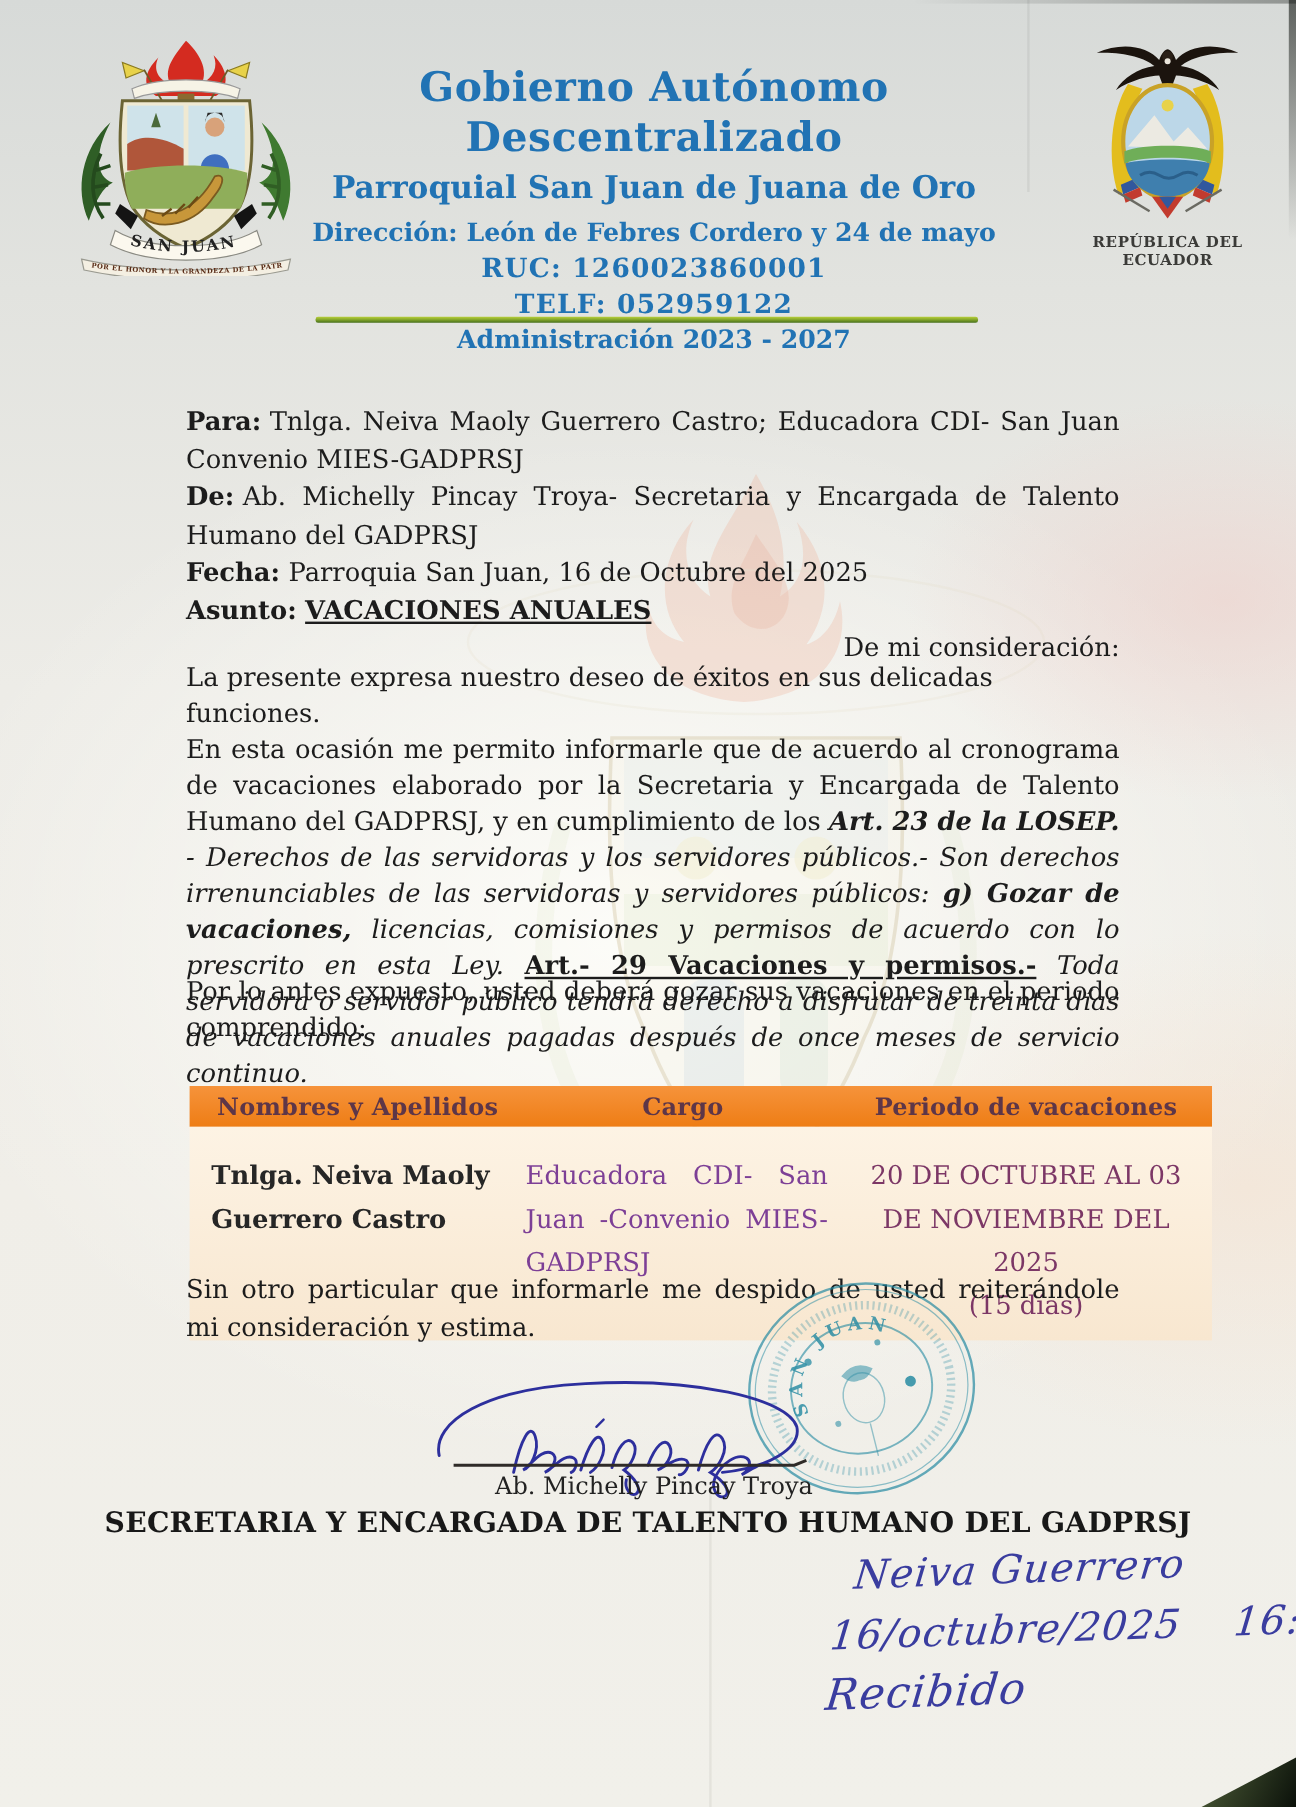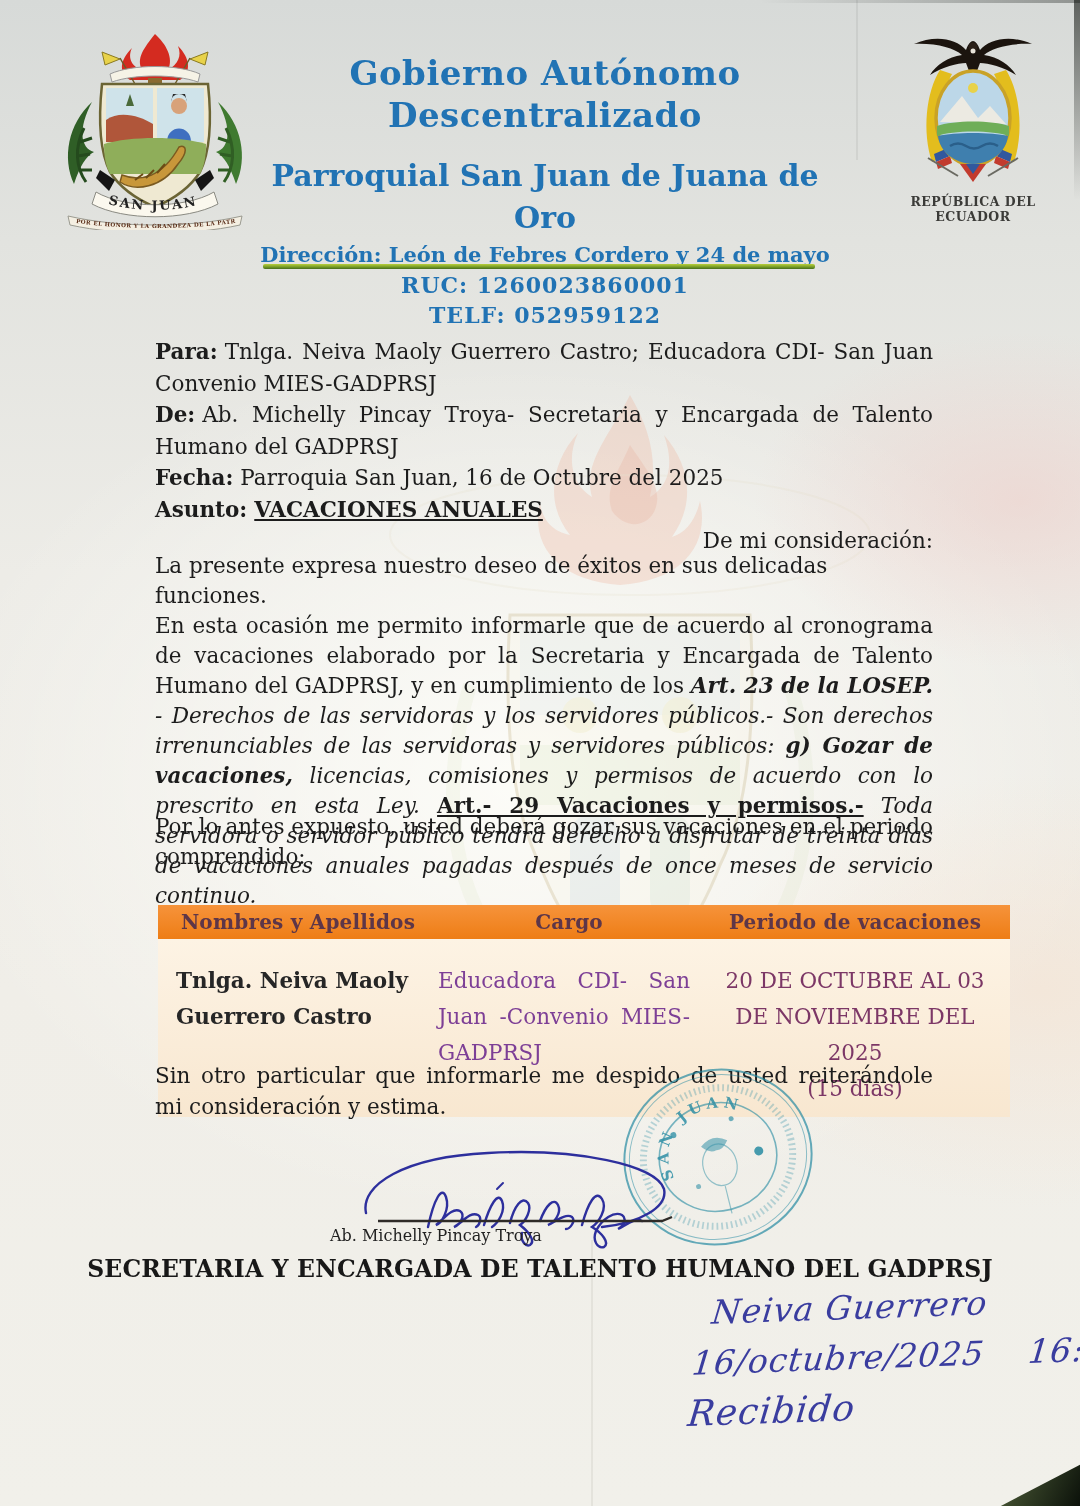--- a/index.html
+++ b/index.html
@@ -16,21 +16,21 @@
   .strip-top{position:absolute;right:0;top:0;width:320px;height:3px;
     background:linear-gradient(90deg,transparent,rgba(12,16,12,.35));}
   .corner-br{position:absolute;right:0;bottom:0;width:92px;height:44px;
     background:linear-gradient(115deg,#57683e,#0b110a);
     clip-path:polygon(100% 6%,14% 100%,100% 100%);}
   .fold-a{position:absolute;left:856px;top:0;width:2px;height:160px;background:rgba(40,40,40,.07);}
   .fold-b{position:absolute;left:591px;top:1240px;width:2px;height:266px;background:rgba(60,50,40,.07);}
   
   .hdr-text{position:absolute;left:255px;top:52px;width:580px;text-align:center;color:#2173b4;font-weight:bold;}
   .t1{font-size:34px;line-height:42px;letter-spacing:.5px;}
-  .t2{font-size:30px;line-height:42px;margin-top:19px;}
+  .t2{font-size:26px;line-height:42px;}
   .t3{font-size:21px;line-height:31px;}
   .t4,.t5{font-size:22px;line-height:30px;letter-spacing:1px;}
   .t6{font-size:21px;line-height:28px;}
   .green-line{position:absolute;left:263px;top:264px;width:552px;height:5px;
     background:linear-gradient(180deg,#b8cf39 0%,#87a82c 45%,#456f1b 100%);border-radius:2px;}
   .seal-left{position:absolute;left:40px;top:32px;}
   .seal-right{position:absolute;left:878px;top:30px;text-align:center;width:190px;}
   .seal-right .cap{font-size:12.5px;font-weight:bold;color:#3b3b38;letter-spacing:.5px;margin-top:2px;}
   
   .memo-title{position:absolute;left:0;top:289px;width:1080px;text-align:center;
@@ -53,21 +53,21 @@
   .vt-body{display:grid;grid-template-columns:280px 262px 310px;min-height:140px;
     background:linear-gradient(180deg,#fdf3e4,#f8e7d0);padding-bottom:10px;}
   .vt-body>div{padding-top:24px;font-size:21.5px;line-height:36px;}
   .c-name{font-weight:bold;color:#262626;padding-left:18px;padding-right:30px;}
   .c-cargo{color:#7d3f96;text-align:justify;padding-right:10px;}
   .c-periodo{color:#7c3766;text-align:center;padding:40px 6px 0 6px;}
   
   .atenta{position:absolute;left:395px;top:1120px;width:300px;text-align:center;font-size:23px;}
   .sig-svg{position:absolute;left:350px;top:1145px;}
   .stamp-svg{position:absolute;left:618px;top:1063px;opacity:.9;}
-  .sig-name{position:absolute;left:330px;top:1226px;width:430px;font-size:16px;color:#222;}
+  .sig-name{position:absolute;left:330px;top:1226px;width:430px;text-align:center;font-size:20px;color:#222;}
   .sig-role{position:absolute;left:0;top:1255px;width:1080px;text-align:center;
     font-size:23.5px;font-weight:bold;letter-spacing:.2px;color:#181818;}
   
   .hw{position:absolute;color:#3a3d9f;font-style:italic;
     transform:rotate(-2deg) skewX(-8deg);letter-spacing:1px;white-space:nowrap;}
   .hw1{left:712px;top:1288px;font-size:33px;}
   .hw2{left:692px;top:1336px;font-size:33px;}
   .hw2 .time{margin-left:44px;}
   .hw3{left:688px;top:1390px;font-size:36px;}
 </style>
@@ -184,20 +184,21 @@
     </svg>
     <div class="cap">REPÚBLICA DEL ECUADOR</div>
   </div>
 
   <div class="hdr-text">
     <div class="t1">Gobierno Autónomo Descentralizado</div>
     <div class="t2">Parroquial San Juan de Juana de Oro</div>
     <div class="t3">Dirección: León de Febres Cordero y 24 de mayo</div>
     <div class="t4">RUC: 1260023860001</div>
     <div class="t5">TELF: 052959122</div>
+    <div class="t6">Administración 2023 - 2027</div>
   </div>
   <div class="green-line"></div>
 
 
   <div class="blk b-labels">
     <p><span class="lbl">Para:</span><span>Tnlga. Neiva Maoly Guerrero Castro; Educadora CDI- San Juan Convenio MIES-GADPRSJ</span></p>
     <p><span class="lbl">De:</span><span>Ab. Michelly Pincay Troya- Secretaria y Encargada de Talento Humano del GADPRSJ</span></p>
     <p><span class="lbl">Fecha:</span><span>Parroquia San Juan, 16 de Octubre del 2025</span></p>
     <p><span class="lbl">Asunto:</span><span class="bd">VACACIONES ANUALES</span></p>
     <p style="text-align:right;">De mi consideración:</p>

